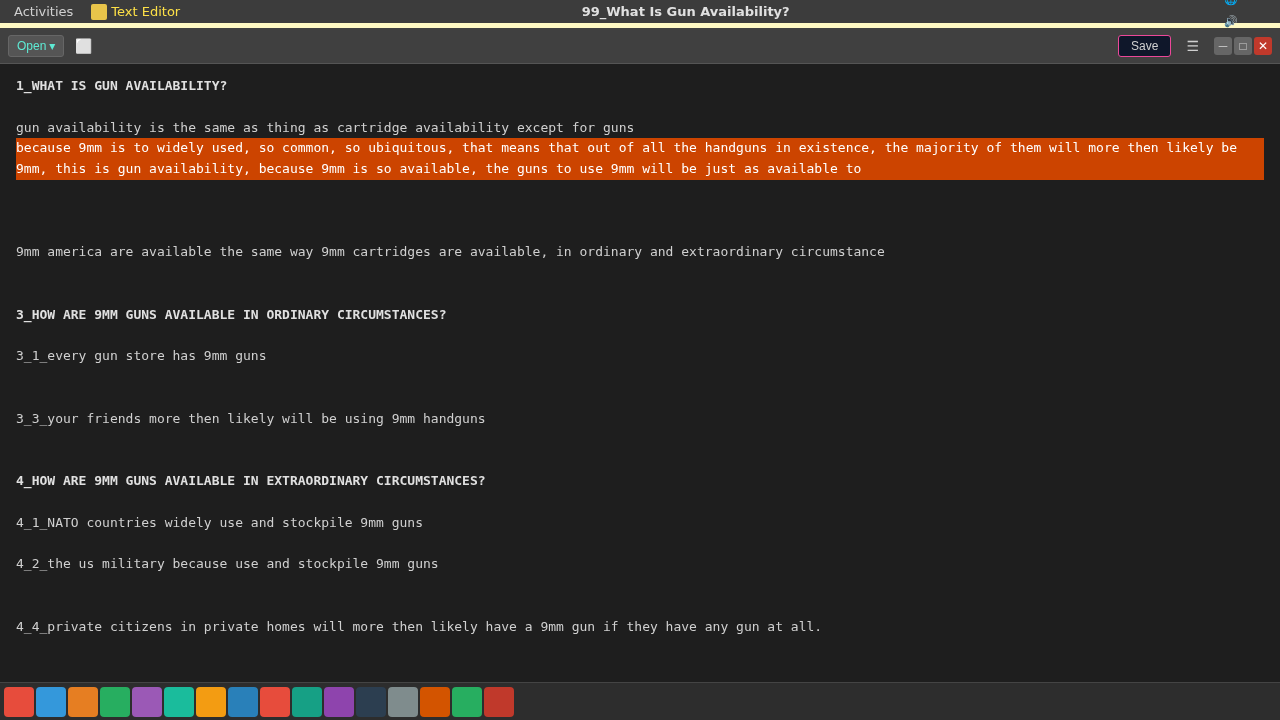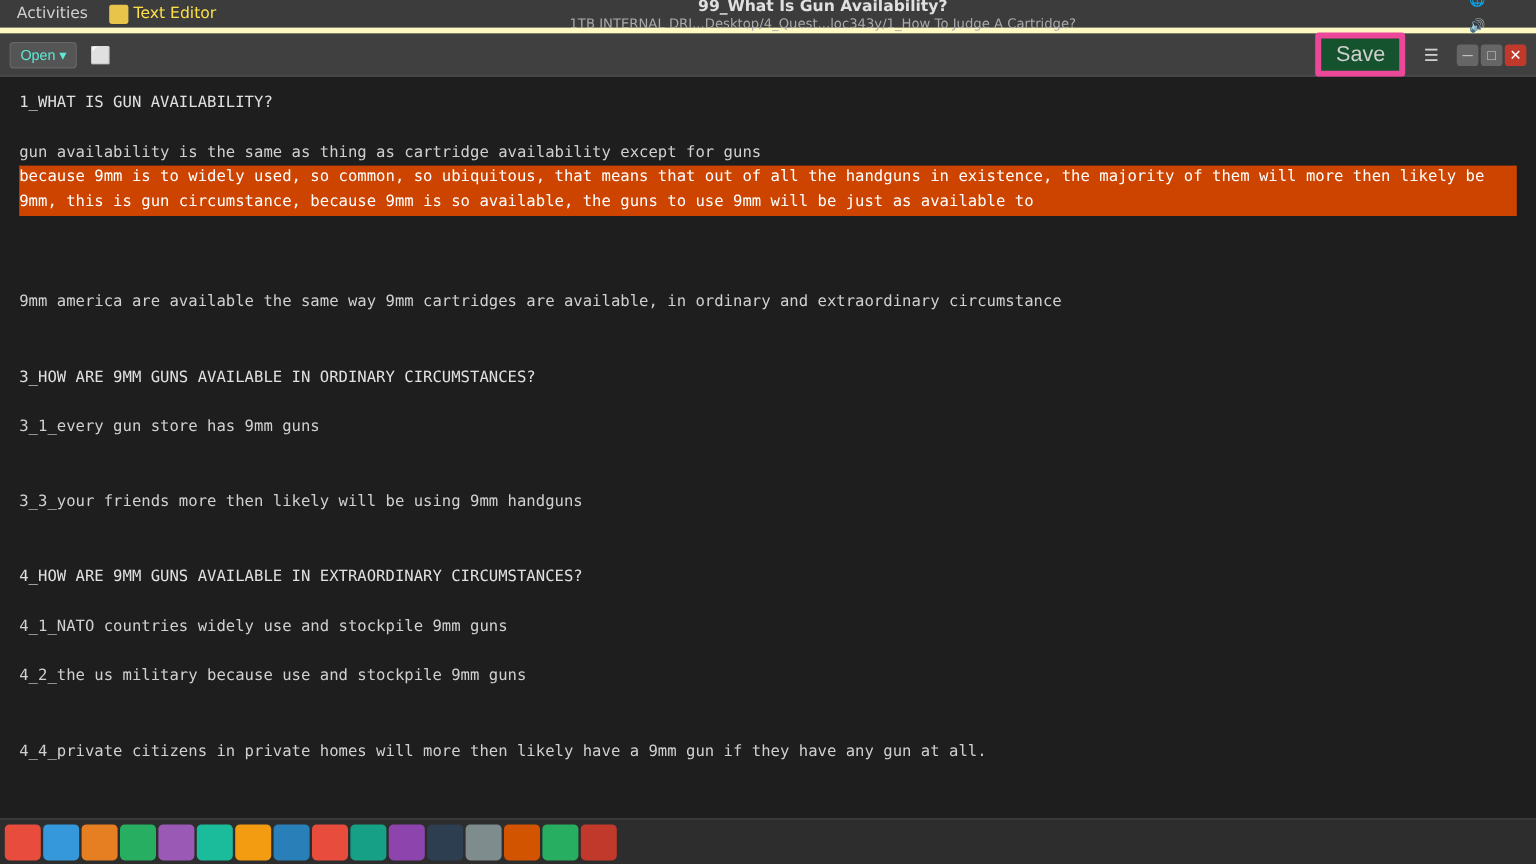--- a/index.html
+++ b/index.html
@@ -84,25 +84,25 @@
     .toolbar-icon-btn {
       background: transparent;
       border: 1px solid transparent;
       color: #d0d0d0;
       padding: 3px 6px;
       font-size: 14px;
       cursor: pointer;
       border-radius: 3px;
     }
     #save-btn {
-      background: #14532d;
-      border: 5px solid #ec4899;
+      background: #0f172a;
+      border: 1px solid #ec4899;
       color: #d0d0d0;
       padding: 3px 12px;
-      font-size: 18px;
+      font-size: 12px;
       cursor: pointer;
       border-radius: 3px;
       margin-left: auto;
     }
     .win-controls { display: flex; align-items: center; gap: 2px; margin-left: 4px; }
     .win-btn { width: 18px; height: 18px; border-radius: 3px; border: none; cursor: pointer; font-size: 12px; display: flex; align-items: center; justify-content: center; }
     .win-min { background: #666; color: #ccc; }
     .win-max { background: #666; color: #ccc; }
     .win-close { background: #c0392b; color: #fff; }
 
@@ -113,21 +113,21 @@
       padding: 12px 16px;
       overflow-y: auto;
       font-family: 'DejaVu Sans Mono', 'Courier New', monospace;
       font-size: 13px;
       line-height: 1.6;
       color: #d0d0d0;
     }
 
     .text-line { white-space: pre-wrap; word-break: break-word; min-height: 1.6em; }
     .text-line.empty { min-height: 1.6em; }
-    .text-line.heading { font-size: 13px; font-weight: normal; color: #e0e0e0; }
+    .text-line.heading { font-size: 13px; font-weight: bold; color: #e0e0e0; }
 
     .highlighted-block {
       background: #cc4400;
       color: #fff;
       display: block;
     }
 
     
     #taskbar {
       background: #2d2d2d;
@@ -159,21 +159,20 @@
 <body>
 
 <div id="top-bar">
   <span id="activities-btn">Activities</span>
   <span id="text-editor-label">
     <span id="text-editor-icon"></span>
     <span>Text Editor</span>
   </span>
   <div id="top-center">
     <span class="filename">99_What Is Gun Availability?</span>
-    <span class="filepath">1TB INTERNAL DRI...Desktop/4_Quest...loc343y/1_How To Judge A Cartridge?</span>
   </div>
   <div id="top-right">
     <span id="datetime">Nov 30  18:30</span>
     <span class="sys-icon">🌐</span>
     <span class="sys-icon">🔊</span>
     <span class="sys-icon">🔋</span>
   </div>
 </div>
 
 <div id="toolbar">
@@ -188,21 +187,21 @@
     <button class="win-btn win-min">─</button>
     <button class="win-btn win-max">□</button>
     <button class="win-btn win-close">✕</button>
   </div>
 </div>
 
 <div id="editor-area">
     <div class="text-line heading">1_WHAT IS GUN AVAILABILITY?</div>
     <div class="text-line empty">&nbsp;</div>
     <div class="text-line">gun availability is the same as thing as cartridge availability except for guns</div>
-    <div class="text-line highlighted-block">because 9mm is to widely used, so common, so ubiquitous, that means that out of all the handguns in existence, the majority of them will more then likely be 9mm, this is gun circumstance, because 9mm is so available, the guns to use 9mm will be just as available to</div>
+    <div class="text-line highlighted-block">because 9mm is to widely used, so common, so ubiquitous, that means that out of all the handguns in existence, the majority of them will more then likely be 9mm, this is gun availability, because 9mm is so available, the guns to use 9mm will be just as available to</div>
     <div class="text-line empty">&nbsp;</div>
     <div class="text-line empty">&nbsp;</div>
     <div class="text-line empty">&nbsp;</div>
     <div class="text-line">9mm america are available the same way 9mm cartridges are available, in ordinary and extraordinary circumstance</div>
     <div class="text-line empty">&nbsp;</div>
     <div class="text-line empty">&nbsp;</div>
     <div class="text-line heading">3_HOW ARE 9MM GUNS AVAILABLE IN ORDINARY CIRCUMSTANCES?</div>
     <div class="text-line empty">&nbsp;</div>
     <div class="text-line">3_1_every gun store has 9mm guns</div>
     <div class="text-line empty">&nbsp;</div>

